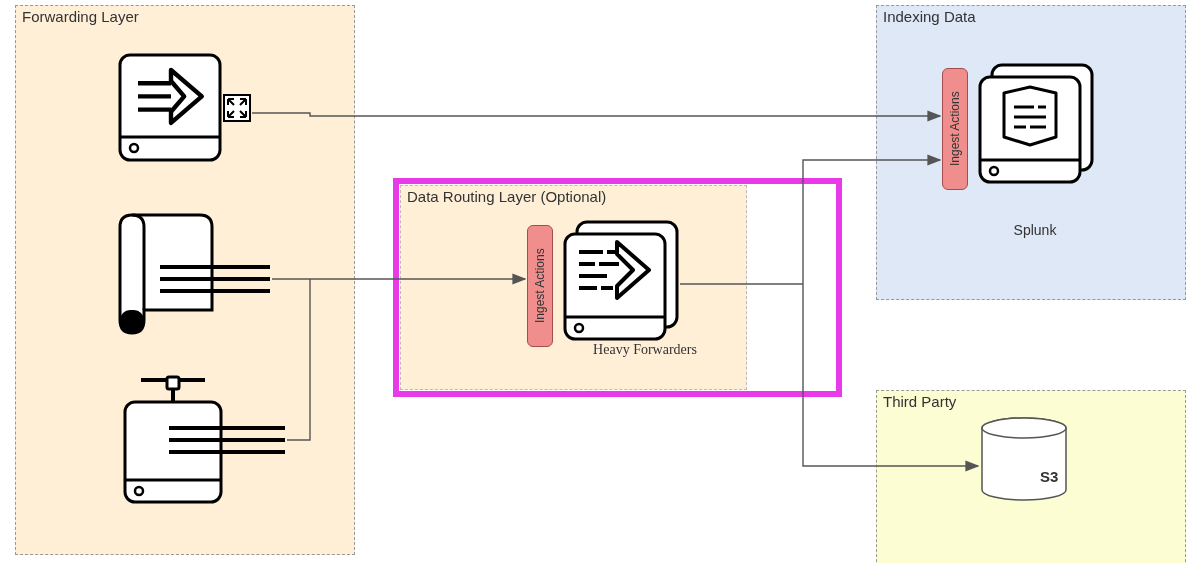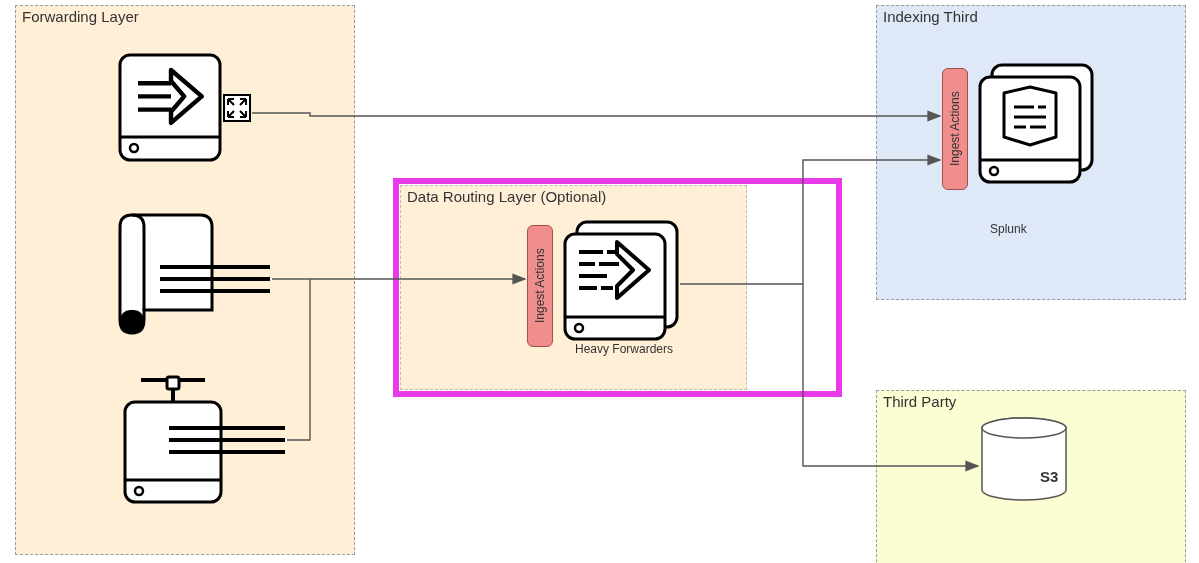--- a/index.html
+++ b/index.html
@@ -26,22 +26,23 @@
     color: #333;
   }
   svg.overlay {
     position: absolute;
     top: 0;
     left: 0;
     pointer-events: none;
   }
   .node-label {
     position: absolute;
-    font-size: 12px;
-    color: #333;
+    font-size: 14px;
+    color: #333;
+    text-align: center;
   }
   .ingest-tag {
     position: absolute;
     background: #f08e8e;
     border: 1px solid #a34d4d;
     border-radius: 6px;
     font-size: 12px;
     color: #333;
     display: flex;
     align-items: center;
@@ -69,21 +70,21 @@
   <div class="layer-title">Forwarding Layer</div>
 </div>
 
 <div class="layer-box" style="left:400px; top:185px; width:347px; height:205px; background:rgba(255,210,140,0.35); border:1px dashed #bbb;">
   <div class="layer-title">Data Routing Layer (Optional)</div>
 </div>
 
 <div class="highlight-box" style="left:393px; top:178px; width:449px; height:219px;"></div>
 
 <div class="layer-box" style="left:876px; top:5px; width:310px; height:295px; background:rgba(160,190,230,0.35);">
-  <div class="layer-title">Indexing Third</div>
+  <div class="layer-title">Indexing Data</div>
 </div>
 
 <div class="layer-box" style="left:876px; top:358px; width:310px; height:197px; background:rgba(250,250,160,0.45);margin-top:32px;">
   <div class="layer-title">Third Party</div>
 </div>
 
 <svg class="overlay" width="1199" height="563">
 
   <defs>
     <marker id="arrowhead" markerWidth="10" markerHeight="8" refX="9" refY="4" orient="auto">
@@ -203,17 +204,17 @@
 </svg>
 
 <div class="ingest-tag" style="left:527px; top:225px; width:26px; height:122px;">
   <span>Ingest Actions</span>
 </div>
 
 <div class="ingest-tag" style="left:942px; top:68px; width:26px; height:122px;">
   <span>Ingest Actions</span>
 </div>
 
-<div class="node-label" style="left:575px; top:342px; width:140px;">Heavy Forwarders</div>
+<div class="node-label" style="left:575px; top:342px; width:140px;font-family:Liberation Serif, serif;">Heavy Forwarders</div>
 
 <div class="node-label" style="left:990px; top:222px; width:90px;">Splunk</div>
 
 <div class="s3-label" style="left:1012px; top:468px;margin-left:28px;">S3</div>
 
 </body></html>

